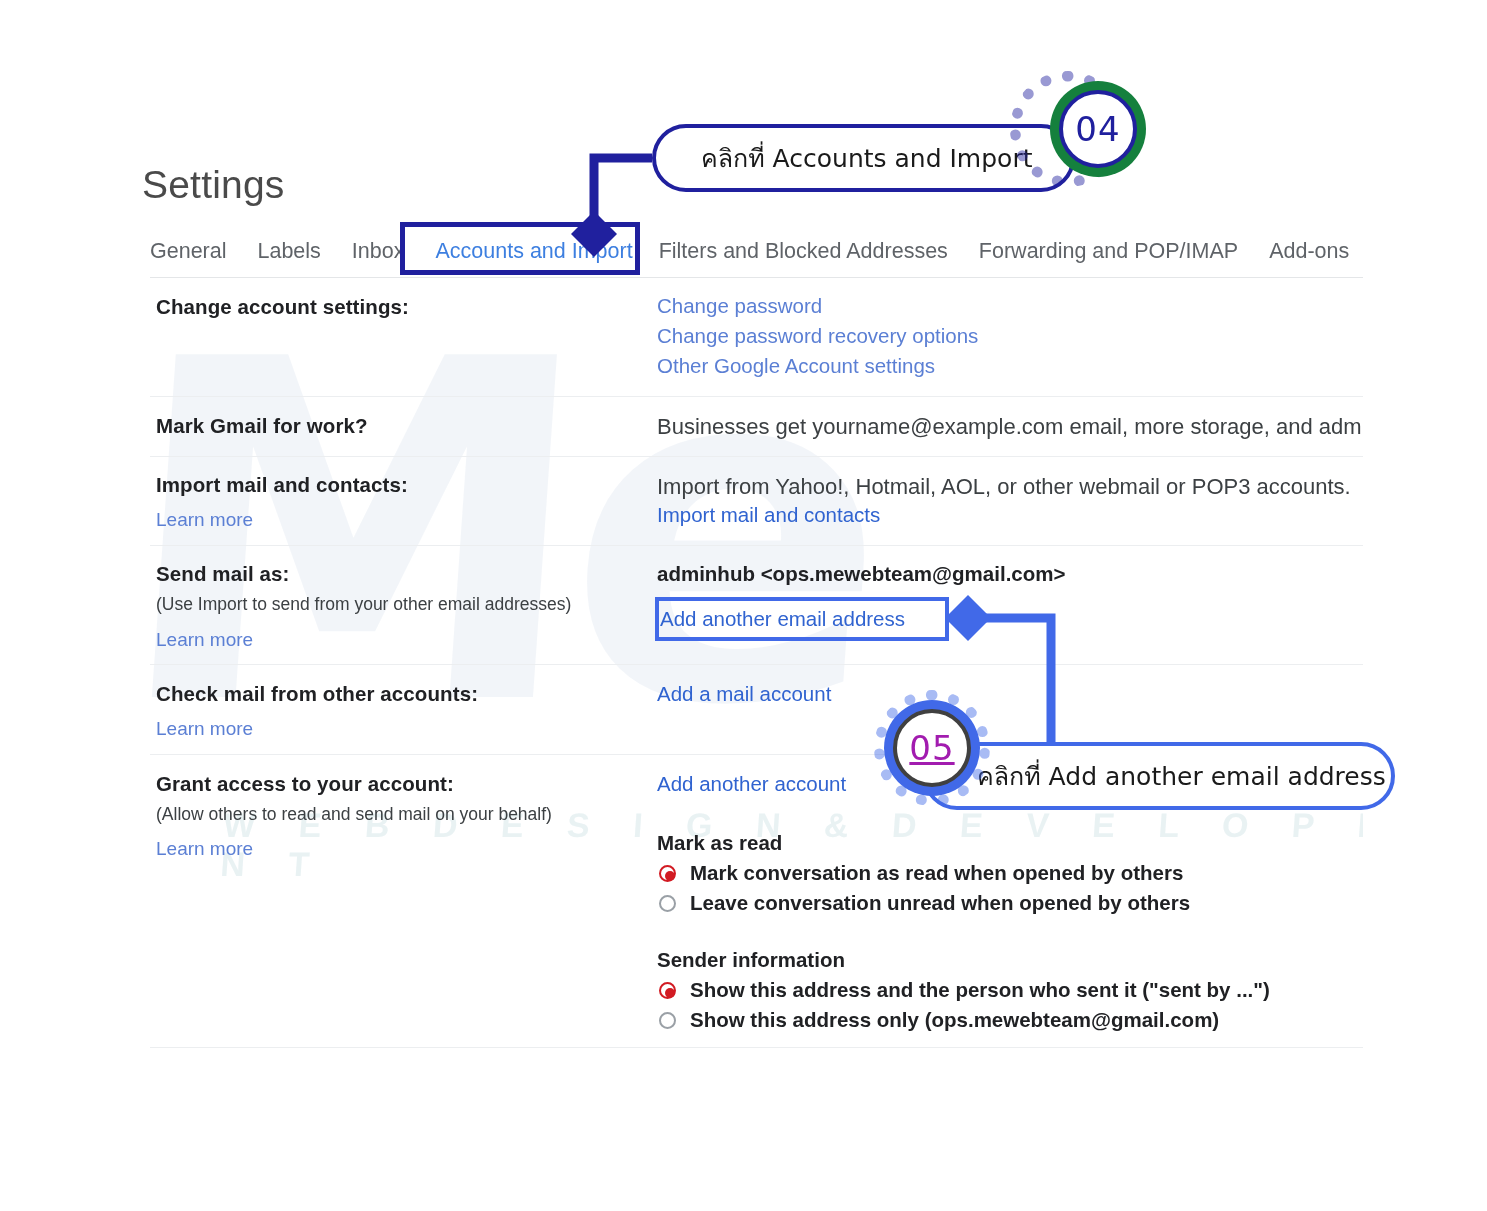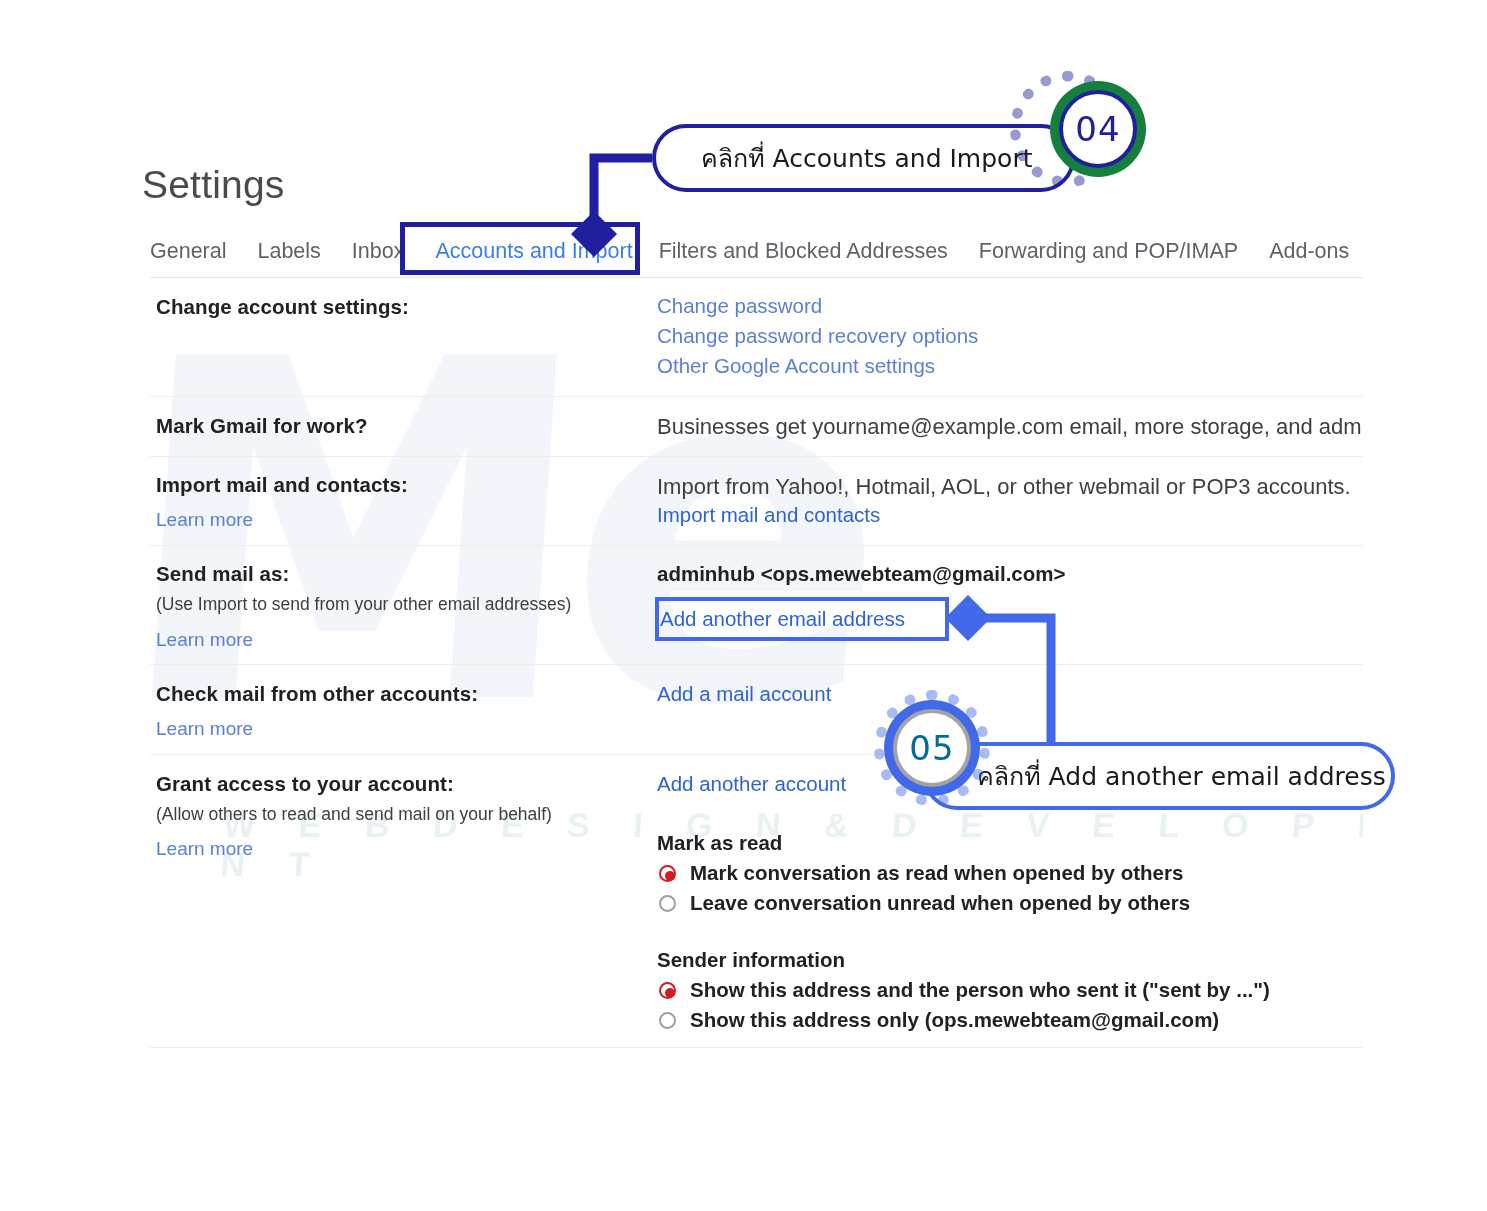--- a/index.html
+++ b/index.html
@@ -109,21 +109,21 @@
   }
   .badge-core{
     width:78px;height:78px;border-radius:50%;box-sizing:border-box;
     display:flex;align-items:center;justify-content:center;
     background:#fff;font-size:34px;letter-spacing:1px;
     font-family:"DejaVu Sans","Liberation Sans",sans-serif;
   }
   .bg04{left:1050px;top:81px;width:96px;height:96px;background:#15803d;}
   .bg04 .badge-core{border:4px solid #20209e;color:#20209e;}
   .bg05{left:884px;top:700px;width:96px;height:96px;background:#4169e8;}
-  .bg05 .badge-core{border:4px solid #a3a3a3;color:#0369a1;}
+  .bg05 .badge-core{border:4px solid #404040;color:#a21caf;text-decoration:underline;}
   .halo{
     position:absolute;border-radius:50%;box-sizing:border-box;
     border:11px dotted;opacity:.45;
   }
   .halo04{left:1010px;top:71px;width:116px;height:116px;border-color:#20209e;}
   .halo05{left:874px;top:690px;width:116px;height:116px;border-color:#4169e8;}
 </style>
 </head>
 <body>
 

